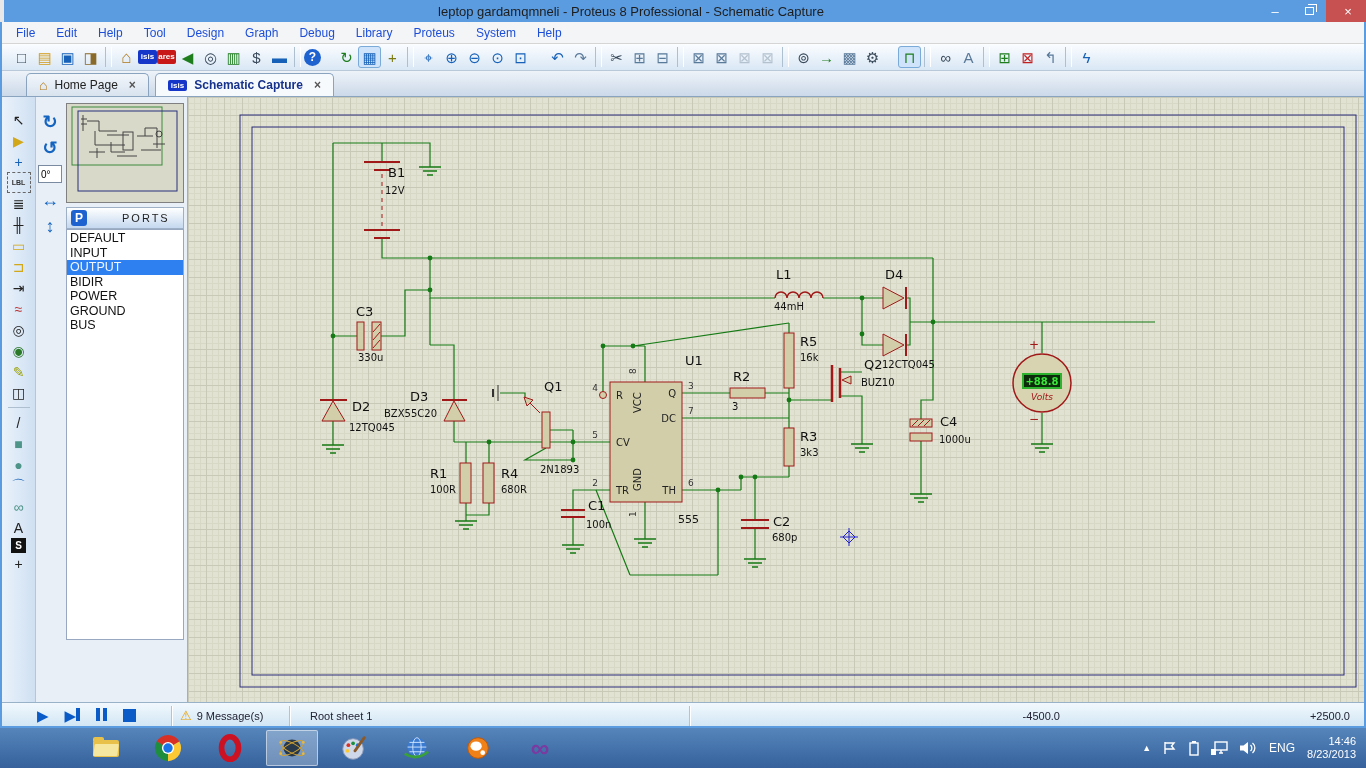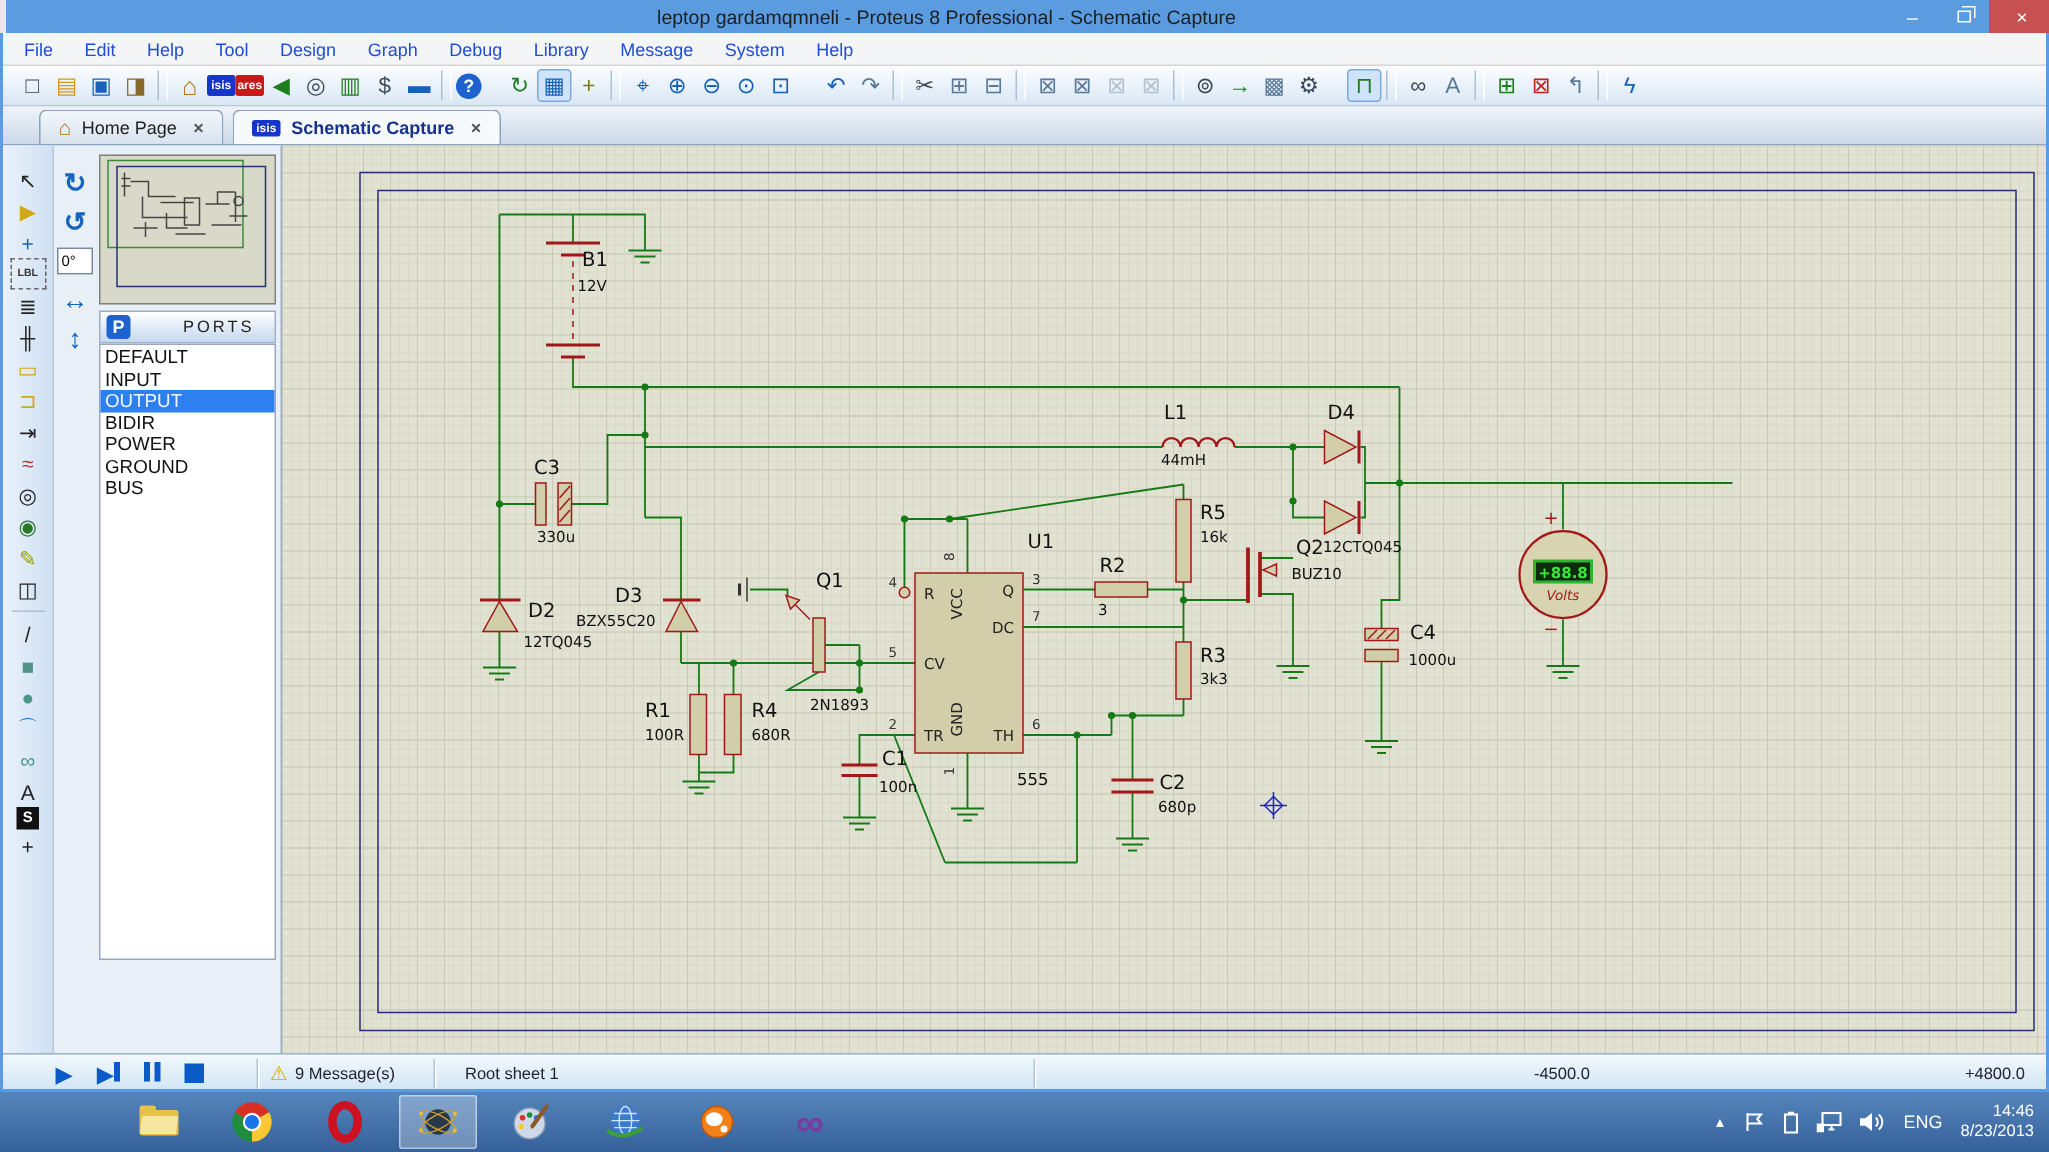--- a/index.html
+++ b/index.html
@@ -99,21 +99,21 @@
 <div class="menubar">
 
 <span class="menu-item">File</span>
     <span class="menu-item">Edit</span>
     <span class="menu-item">Help</span>
     <span class="menu-item">Tool</span>
     <span class="menu-item">Design</span>
     <span class="menu-item">Graph</span>
     <span class="menu-item">Debug</span>
     <span class="menu-item">Library</span>
-    <span class="menu-item">Message</span>
+    <span class="menu-item">Proteus</span>
     <span class="menu-item">System</span>
     <span class="menu-item">Help</span>
   </div>
 
 <div class="toolbar">
 
 <span class="tbtn" data-k="i-dark">□</span>
     <span class="tbtn" data-k="i-yellow">▤</span>
     <span class="tbtn" data-k="i-blue">▣</span>
     <span class="tbtn" data-k="i-brown">◨</span>
@@ -477,21 +477,21 @@
     <span class="stopsq"></span>
   </div>
   <div class="sb-sec" style="width:118px;">
     <span class="warn">⚠</span>
     <span>9 Message(s)</span>
   </div>
   <div class="sb-sec sheetname">
     <span>Root sheet 1</span>
   </div>
   <span class="coordx">-4500.0</span>
-  <span class="coordy">+4800.0</span>
+  <span class="coordy">+2500.0</span>
 </div>
 
 <div class="taskbar">
   <div class="apps">
     <div class="app" title="file-explorer">
         <span class="folder"></span>
       </div>
     <div class="app" title="chrome">
       <svg width="30" height="30" viewBox="0 0 32 32">
         <path d="M16,16 L3.9,9 A14,14 0 0 1 28.1,9 Z" fill="#d93025"></path>

